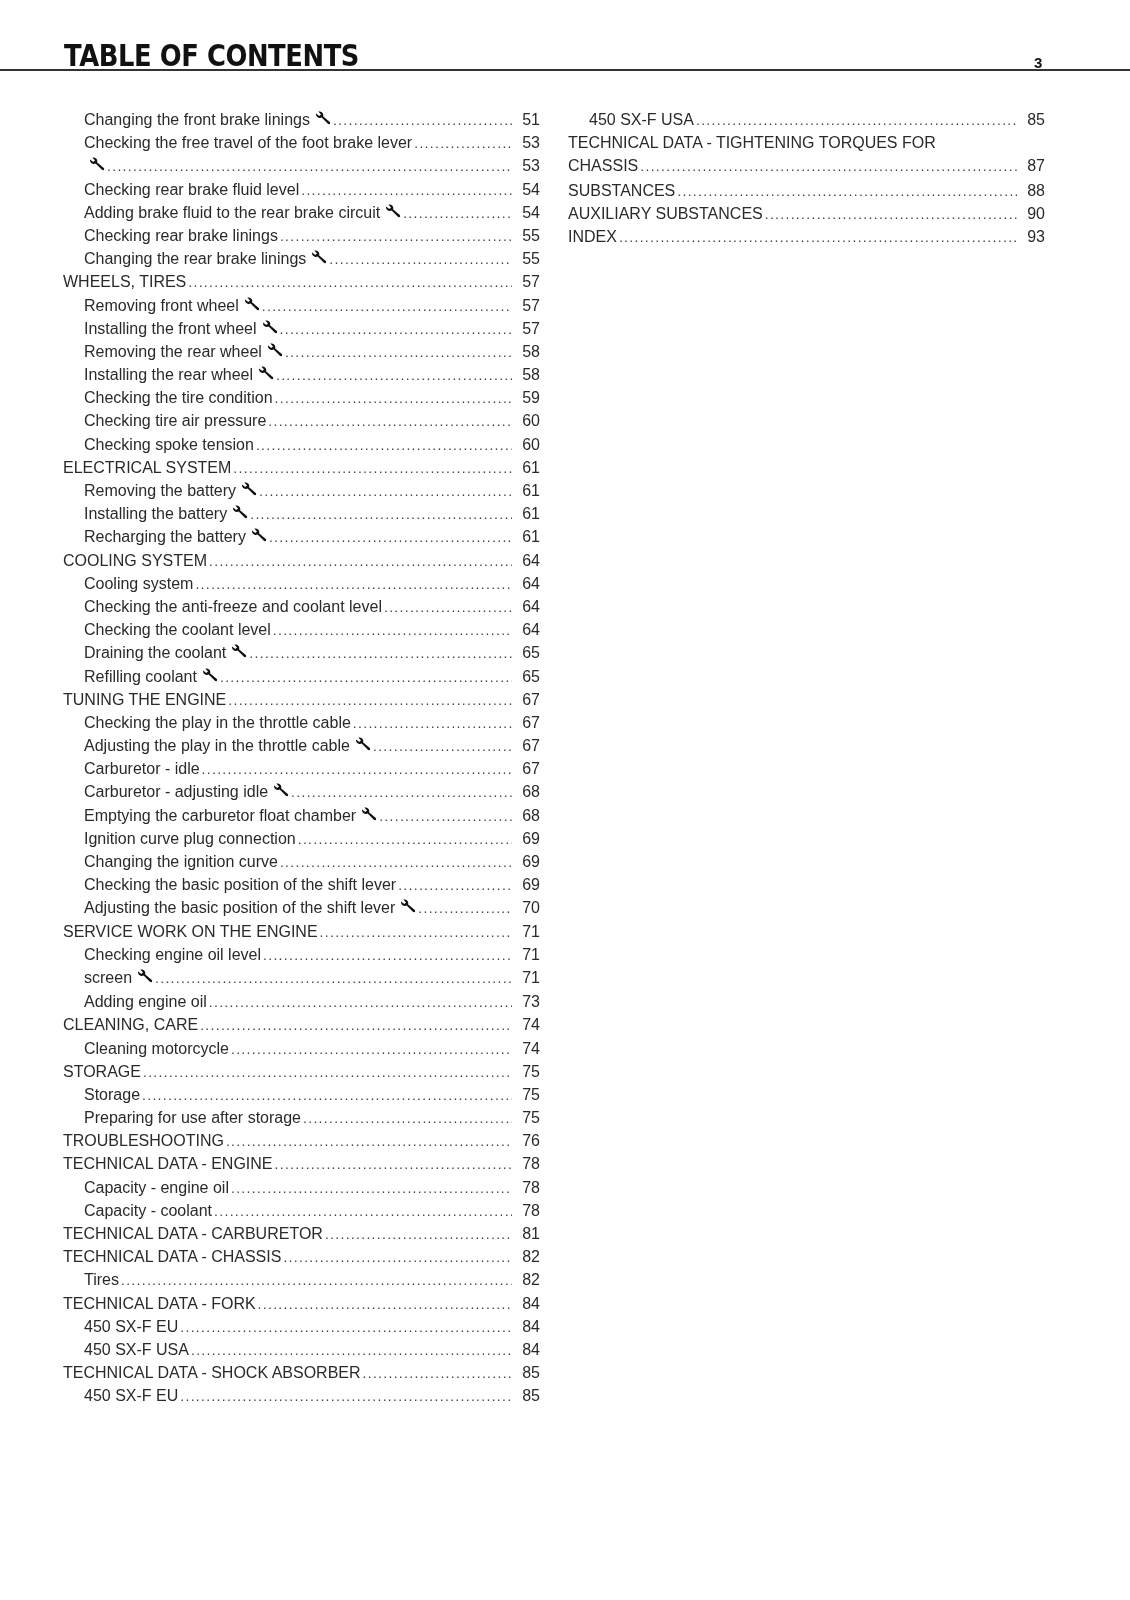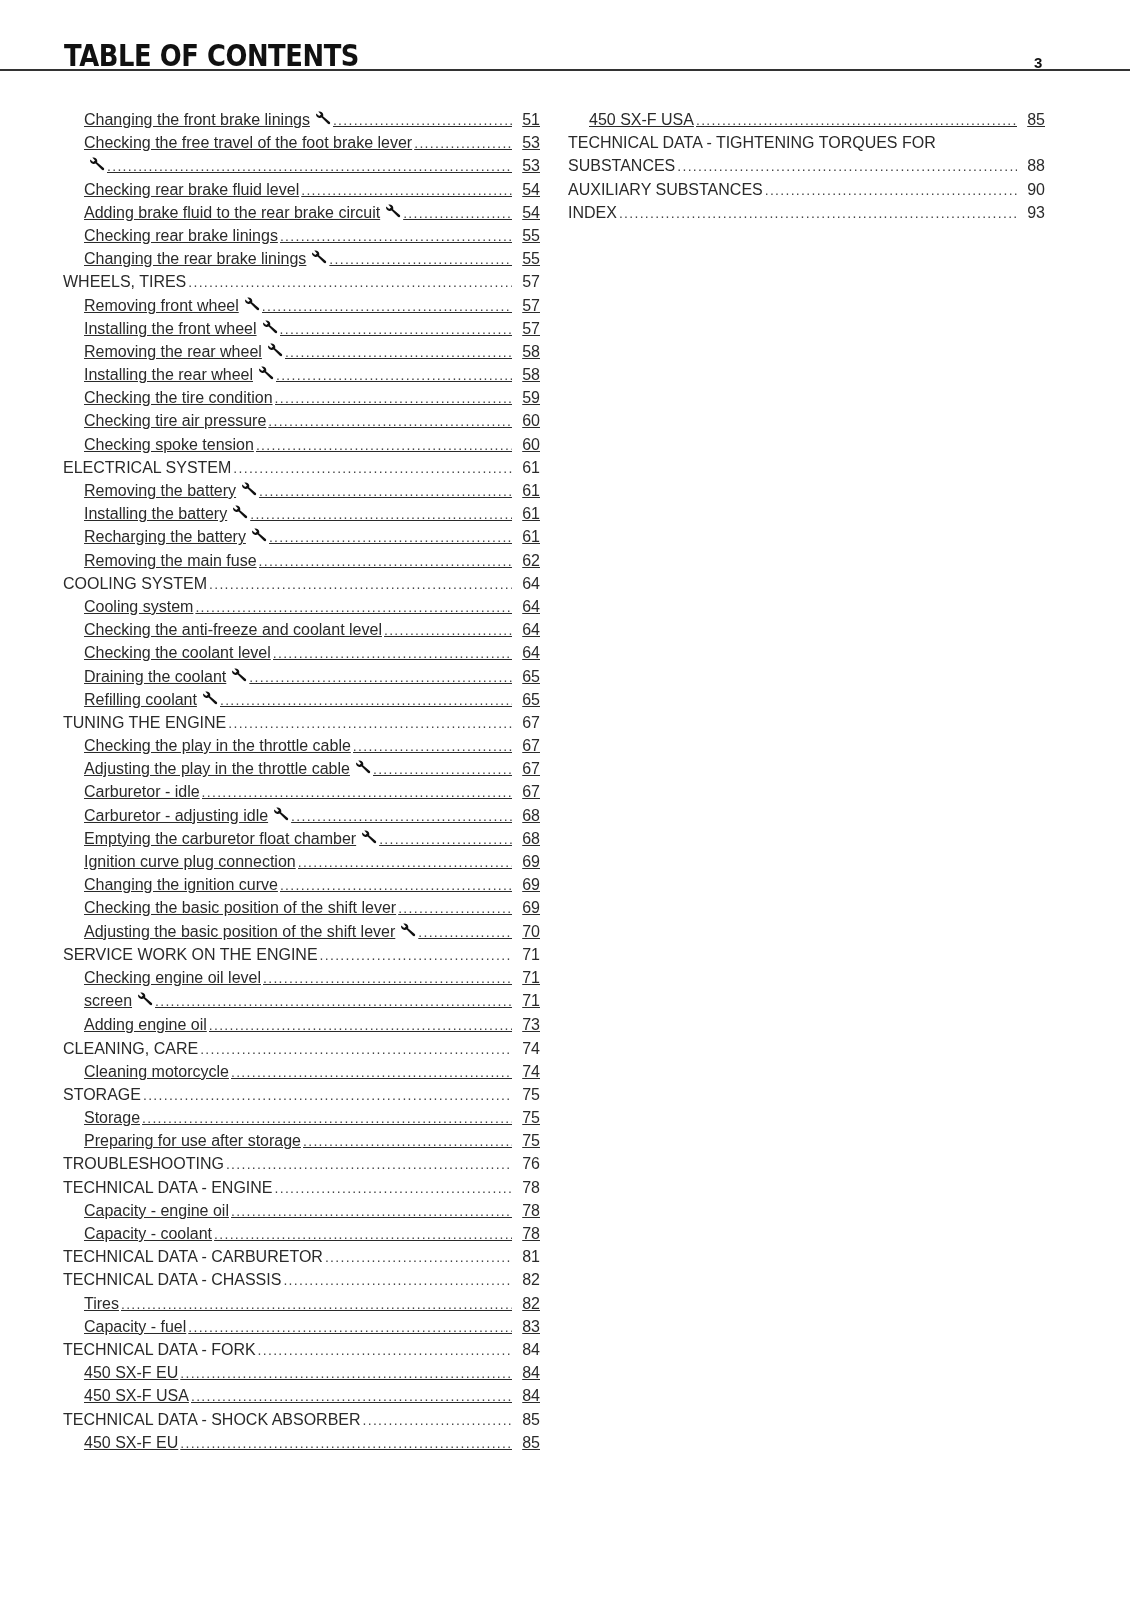--- a/index.html
+++ b/index.html
@@ -8,21 +8,21 @@
   .header-title { position:absolute; left:64px; top:38px; font-family:"DejaVu Sans", sans-serif;
          font-weight:bold; font-size:30px; letter-spacing:-0.5px; color:#111;
          transform:scaleX(0.86); transform-origin:left top; line-height:36px; }
   .page-num { position:absolute; left:1034px; top:54px; font-weight:bold; font-size:15px; color:#111; }
   .rule { position:absolute; left:0; top:69px; width:1130px; height:1.5px; background:#333; }
   .col { position:absolute; top:108px; }
   .col.left { left:63px; width:477px; }
   .col.right { left:568px; width:477px; }
   .entry { position:relative; font-size:16px; line-height:23.2px; height:23.2px; }
   .entry.wrap { height:auto; }
-  .entry.sub { padding-left:21px;text-decoration:underline; }
+  .entry.sub { padding-left:21px; }
   .line { display:flex; align-items:baseline; white-space:nowrap; }
   .title { flex:0 0 auto; }
   .wrench { display:inline-block; width:16px; height:14px; margin-left:5px; vertical-align:-1px; }
   .leader { flex:1 1 auto; overflow:hidden; margin:0 6px 0 2px; color:#444; letter-spacing:1.3px; font-size:14px; }
   .leader::after { content:"........................................................................................................................................................................"; }
   .pg { flex:0 0 auto; width:22px; text-align:right; }
   .first-line { display:block; white-space:nowrap; }
 </style>
 </head>
 <body>
@@ -209,28 +209,20 @@
 
     <div class="line">
       <span class="title">Recharging the battery</span>
         <span class="wrench"><svg viewBox="0 0 16 14" width="16" height="14">
             <path d="M1.2 2.6 L4.2 5.0 L6.0 3.4 L3.3 0.6 C5.6 -0.2 8.2 1.4 8.3 3.9 C8.3 4.4 8.2 4.8 8.0 5.2 L14.8 11.0 C15.5 11.7 15.2 12.9 14.3 13.2 C13.8 13.4 13.3 13.2 12.9 12.8 L6.6 6.6 C5.9 6.9 5.2 7.0 4.4 6.9 C2.1 6.5 0.6 4.6 1.2 2.6 Z" fill="#111"></path>
           </svg></span>
       <span class="leader"></span>
       <span class="pg">61</span>
     </div>
   </div>
-    <div class="entry sub">
-
-    <div class="line">
-      <span class="title">Removing the main fuse</span>
-      <span class="leader"></span>
-      <span class="pg">62</span>
-    </div>
-  </div>
     <div class="entry main">
 
     <div class="line">
       <span class="title">COOLING SYSTEM</span>
       <span class="leader"></span>
       <span class="pg">64</span>
     </div>
   </div>
     <div class="entry sub">
 
@@ -491,28 +483,20 @@
       <span class="leader"></span>
       <span class="pg">82</span>
     </div>
   </div>
     <div class="entry sub">
 
     <div class="line">
       <span class="title">Tires</span>
       <span class="leader"></span>
       <span class="pg">82</span>
-    </div>
-  </div>
-    <div class="entry sub">
-
-    <div class="line">
-      <span class="title">Capacity - fuel</span>
-      <span class="leader"></span>
-      <span class="pg">83</span>
     </div>
   </div>
     <div class="entry main">
 
     <div class="line">
       <span class="title">TECHNICAL DATA - FORK</span>
       <span class="leader"></span>
       <span class="pg">84</span>
     </div>
   </div>
@@ -553,20 +537,25 @@
     <div class="entry sub">
 
     <div class="line">
       <span class="title">450 SX-F USA</span>
       <span class="leader"></span>
       <span class="pg">85</span>
     </div>
   </div>
     <div class="entry main wrap">
     <span class="first-line">TECHNICAL DATA - TIGHTENING TORQUES FOR</span>
+    <div class="line">
+      <span class="title">CHASSIS</span>
+      <span class="leader"></span>
+      <span class="pg">87</span>
+    </div>
   </div>
     <div class="entry main">
 
     <div class="line">
       <span class="title">SUBSTANCES</span>
       <span class="leader"></span>
       <span class="pg">88</span>
     </div>
   </div>
     <div class="entry main">

